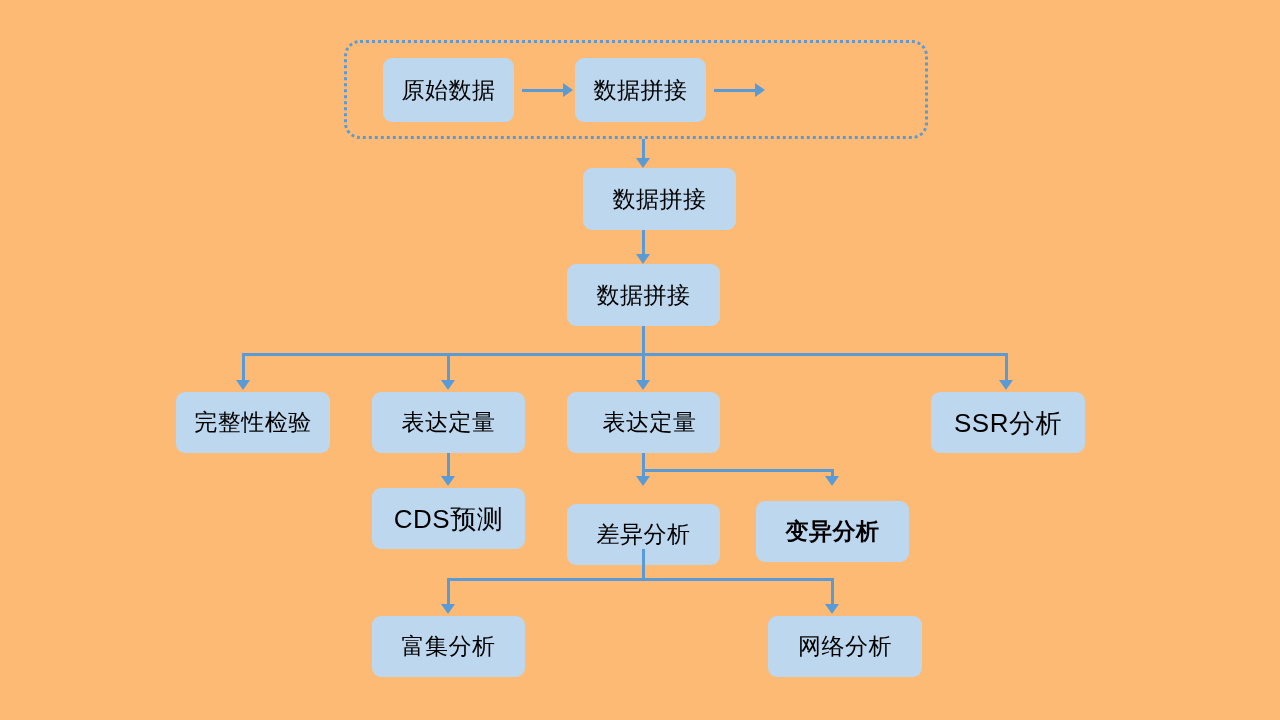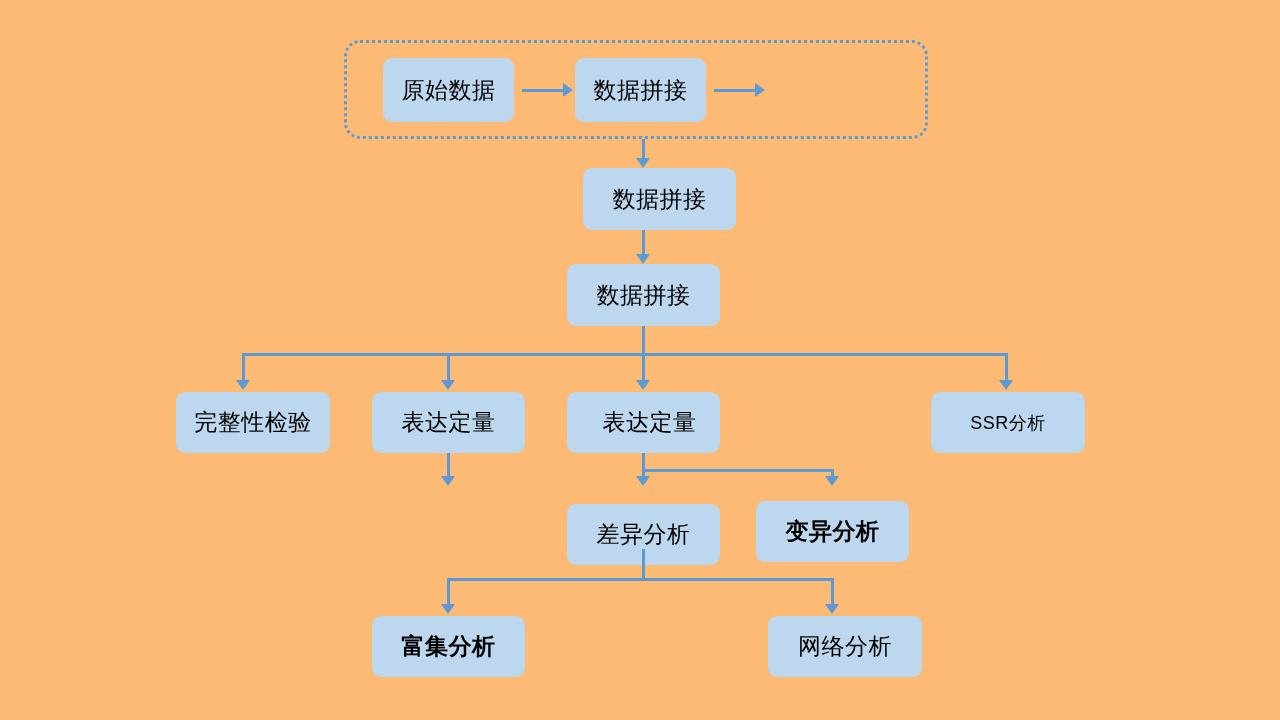--- a/index.html
+++ b/index.html
@@ -27,21 +27,21 @@
     align-items: center;
     justify-content: center;
     color: #000000;
     font-size: 23px;
     letter-spacing: 0.5px;
     line-height: 1;
     white-space: nowrap;
     user-select: none;
   }
   .node.latin {
-    font-size: 18px;
+    font-size: 26px;
   }
   
   .group-frame {
     position: absolute;
     box-sizing: border-box;
     border: 3px dotted #5b9bd5;
     border-radius: 16px;
     background: transparent;
   }
   
@@ -120,28 +120,29 @@
 
   <div class="conn v" style="left:642px; top:453px; height:19px;"></div>
   <div class="conn h" style="left:642px; top:469px; width:192px;"></div>
 
   <div class="conn v" style="left:642px; top:469px; height:9px;"></div>
   <div class="arrow-down" style="left:636px; top:476px;"></div>
 
   <div class="conn v" style="left:831px; top:469px; height:9px;"></div>
   <div class="arrow-down" style="left:825px; top:476px;"></div>
 
+  <div class="node latin" style="left:372px; top:488px; width:153px; height:61px;">CDS预测</div>
   <div class="node" style="left:567px; top:504px; width:153px; height:61px;">差异分析</div>
   <div class="node" style="left:756px; top:501px; width:153px; height:61px;font-weight:bold;">变异分析</div>
 
   <div class="conn v" style="left:642px; top:549px; height:32px;"></div>
   <div class="conn h" style="left:447px; top:578px; width:387px;"></div>
 
   <div class="conn v" style="left:447px; top:578px; height:27px;"></div>
   <div class="arrow-down" style="left:441px; top:604px;"></div>
 
   <div class="conn v" style="left:831px; top:578px; height:27px;"></div>
   <div class="arrow-down" style="left:825px; top:604px;"></div>
 
-  <div class="node" style="left:372px; top:616px; width:153px; height:61px;font-weight:bold;">富集分析</div>
+  <div class="node" style="left:372px; top:616px; width:153px; height:61px;">富集分析</div>
   <div class="node" style="left:756px; top:616px; width:154px; height:61px;margin-left:12px;">网络分析</div>
 
 </div>
 
 </body></html>

